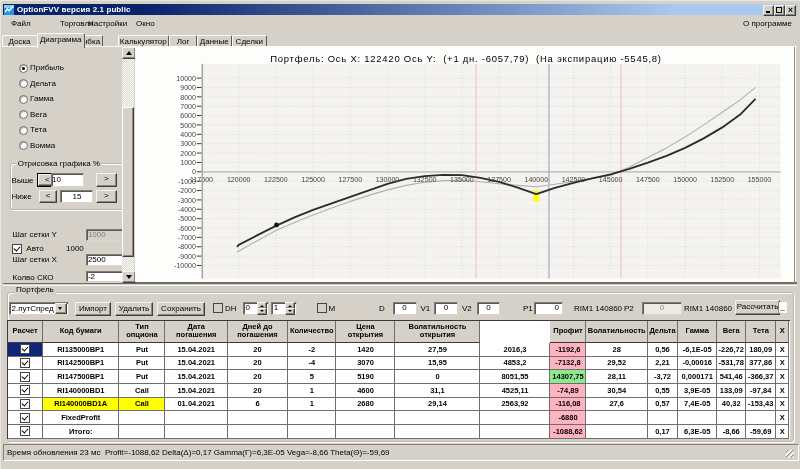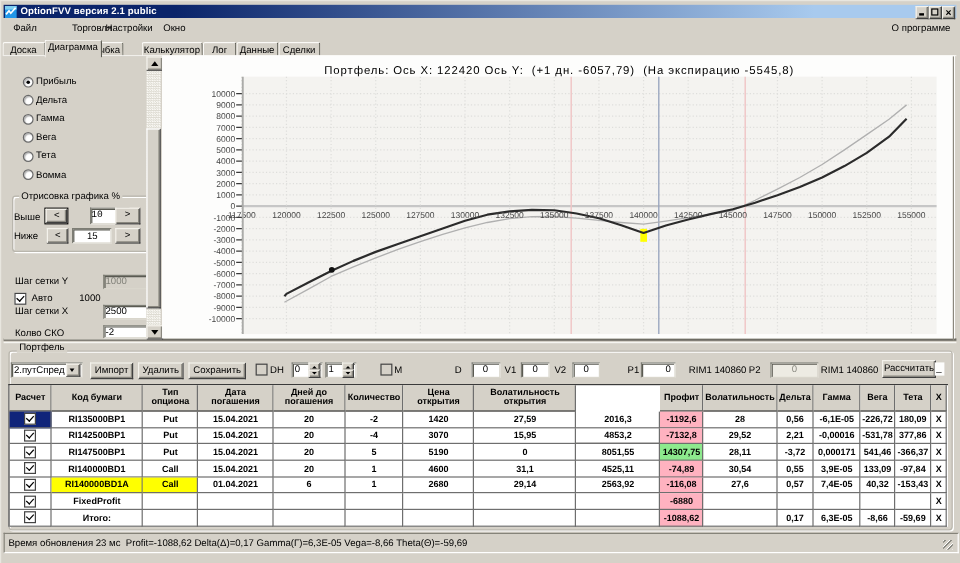--- a/index.html
+++ b/index.html
@@ -76,21 +76,21 @@
  <div class="radio" style="left:15.5px;top:94.8px;"></div>
     <div class="lbl" style="left:27px;top:94.1px;">Вомма</div>
 
  <div class="abs groupbox" style="left:6.7px;top:116.7px;width:113px;height:45px;">
   <div class="glabel" style="left:5px;">Отрисовка графика %</div>
  </div>
  <div class="lbl" style="left:8.6px;top:129px;">Выше</div>
  <div class="abs" style="left:34.3px;top:126.4px;width:18.1px;height:12.5px;border:1px solid #000;">
       <div class="btn" style="left:0;top:0;right:0;bottom:0;font-size:8px;line-height:9px;">&lt;</div>
     </div>
- <div class="tb" style="left:72px;top:126.9px;width:31px;height:11.5px;line-height:11px;font-family:Liberation Mono, monospace;">10</div>
+ <div class="tb" style="left:48px;top:126.9px;width:31px;height:11.5px;line-height:11px;">10</div>
  <div class="btn" style="left:92.6px;top:126.9px;width:19.4px;height:11.5px;font-size:8px;line-height:10px;">&gt;</div>
  <div class="lbl" style="left:8.6px;top:145.5px;">Ниже</div>
  <div class="btn" style="left:35.8px;top:143.4px;width:16.6px;height:11.5px;font-size:8px;line-height:10px;">&lt;</div>
  <div class="tb" style="left:57.4px;top:143.4px;width:31px;height:11.5px;text-align:center;line-height:11px;">15</div>
  <div class="btn" style="left:92.6px;top:143.4px;width:19.4px;height:11.5px;font-size:8px;line-height:10px;">&gt;</div>
 
  <div class="lbl" style="left:9.5px;top:183.5px;">Шаг сетки Y</div>
  <div class="tb" style="left:82.9px;top:182.1px;width:33.7px;height:10.1px;background:#D5D1C8;color:#82827a;line-height:10px;padding-left:1px;">1000</div>
  <div class="chk" style="left:8.6px;top:197.9px;">
       <div class="tick"></div>

